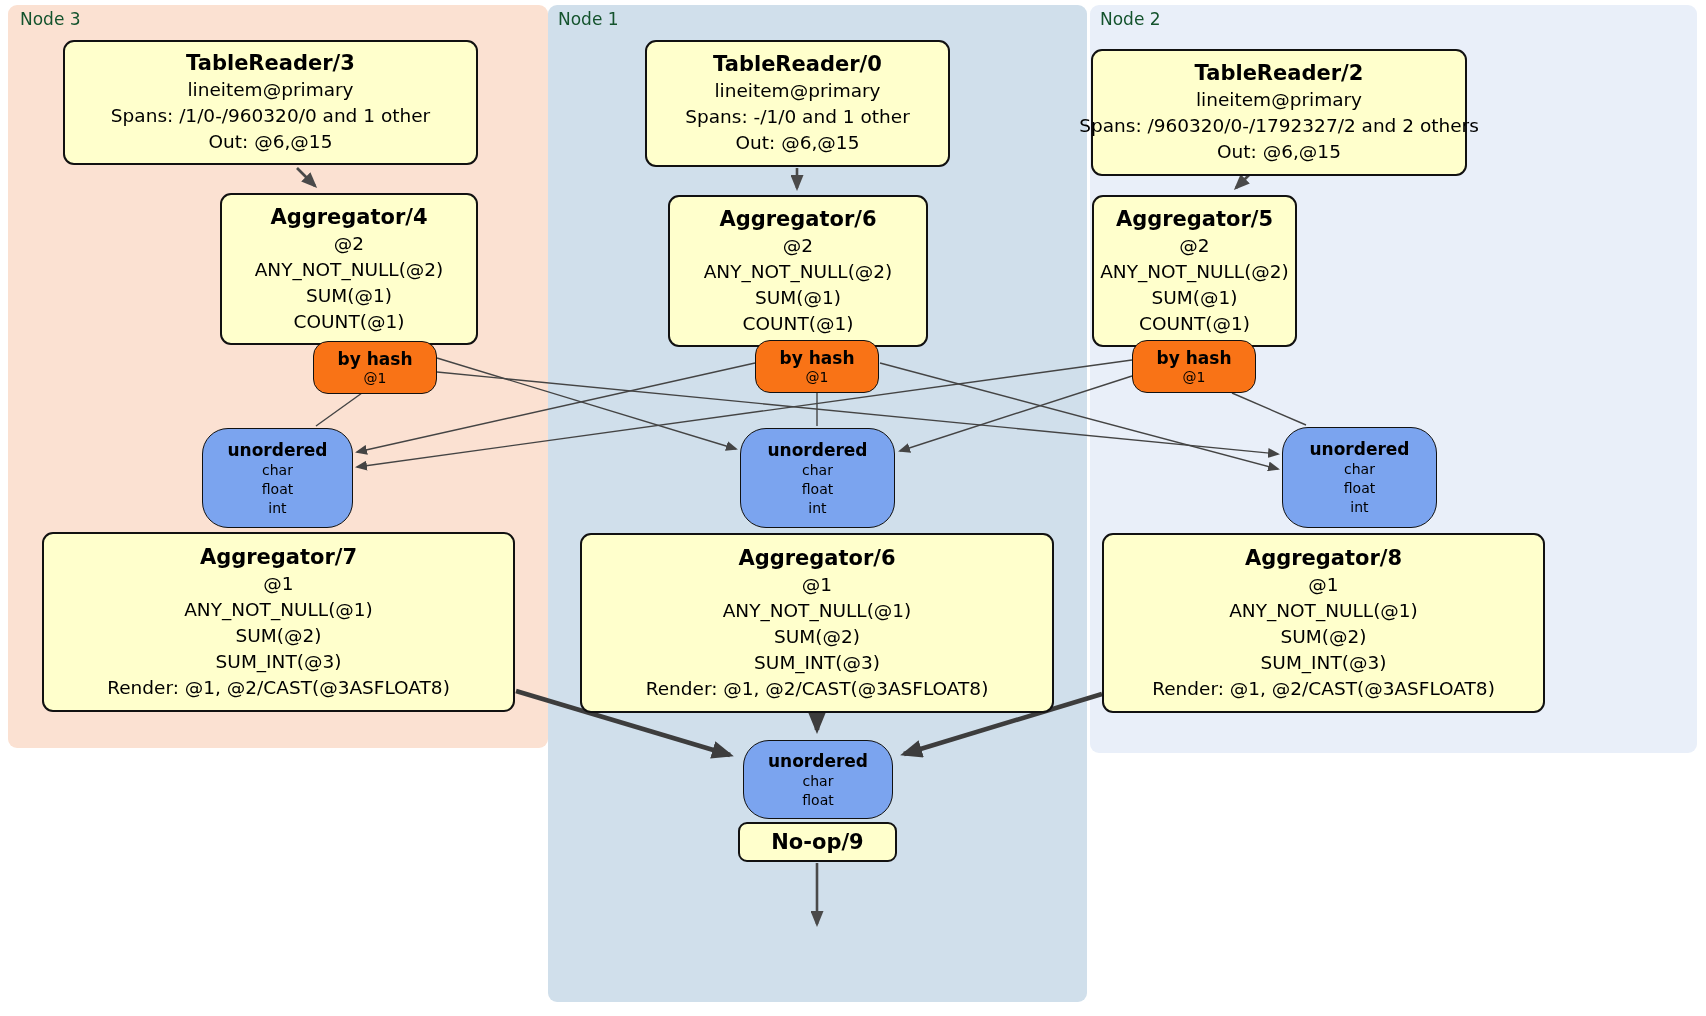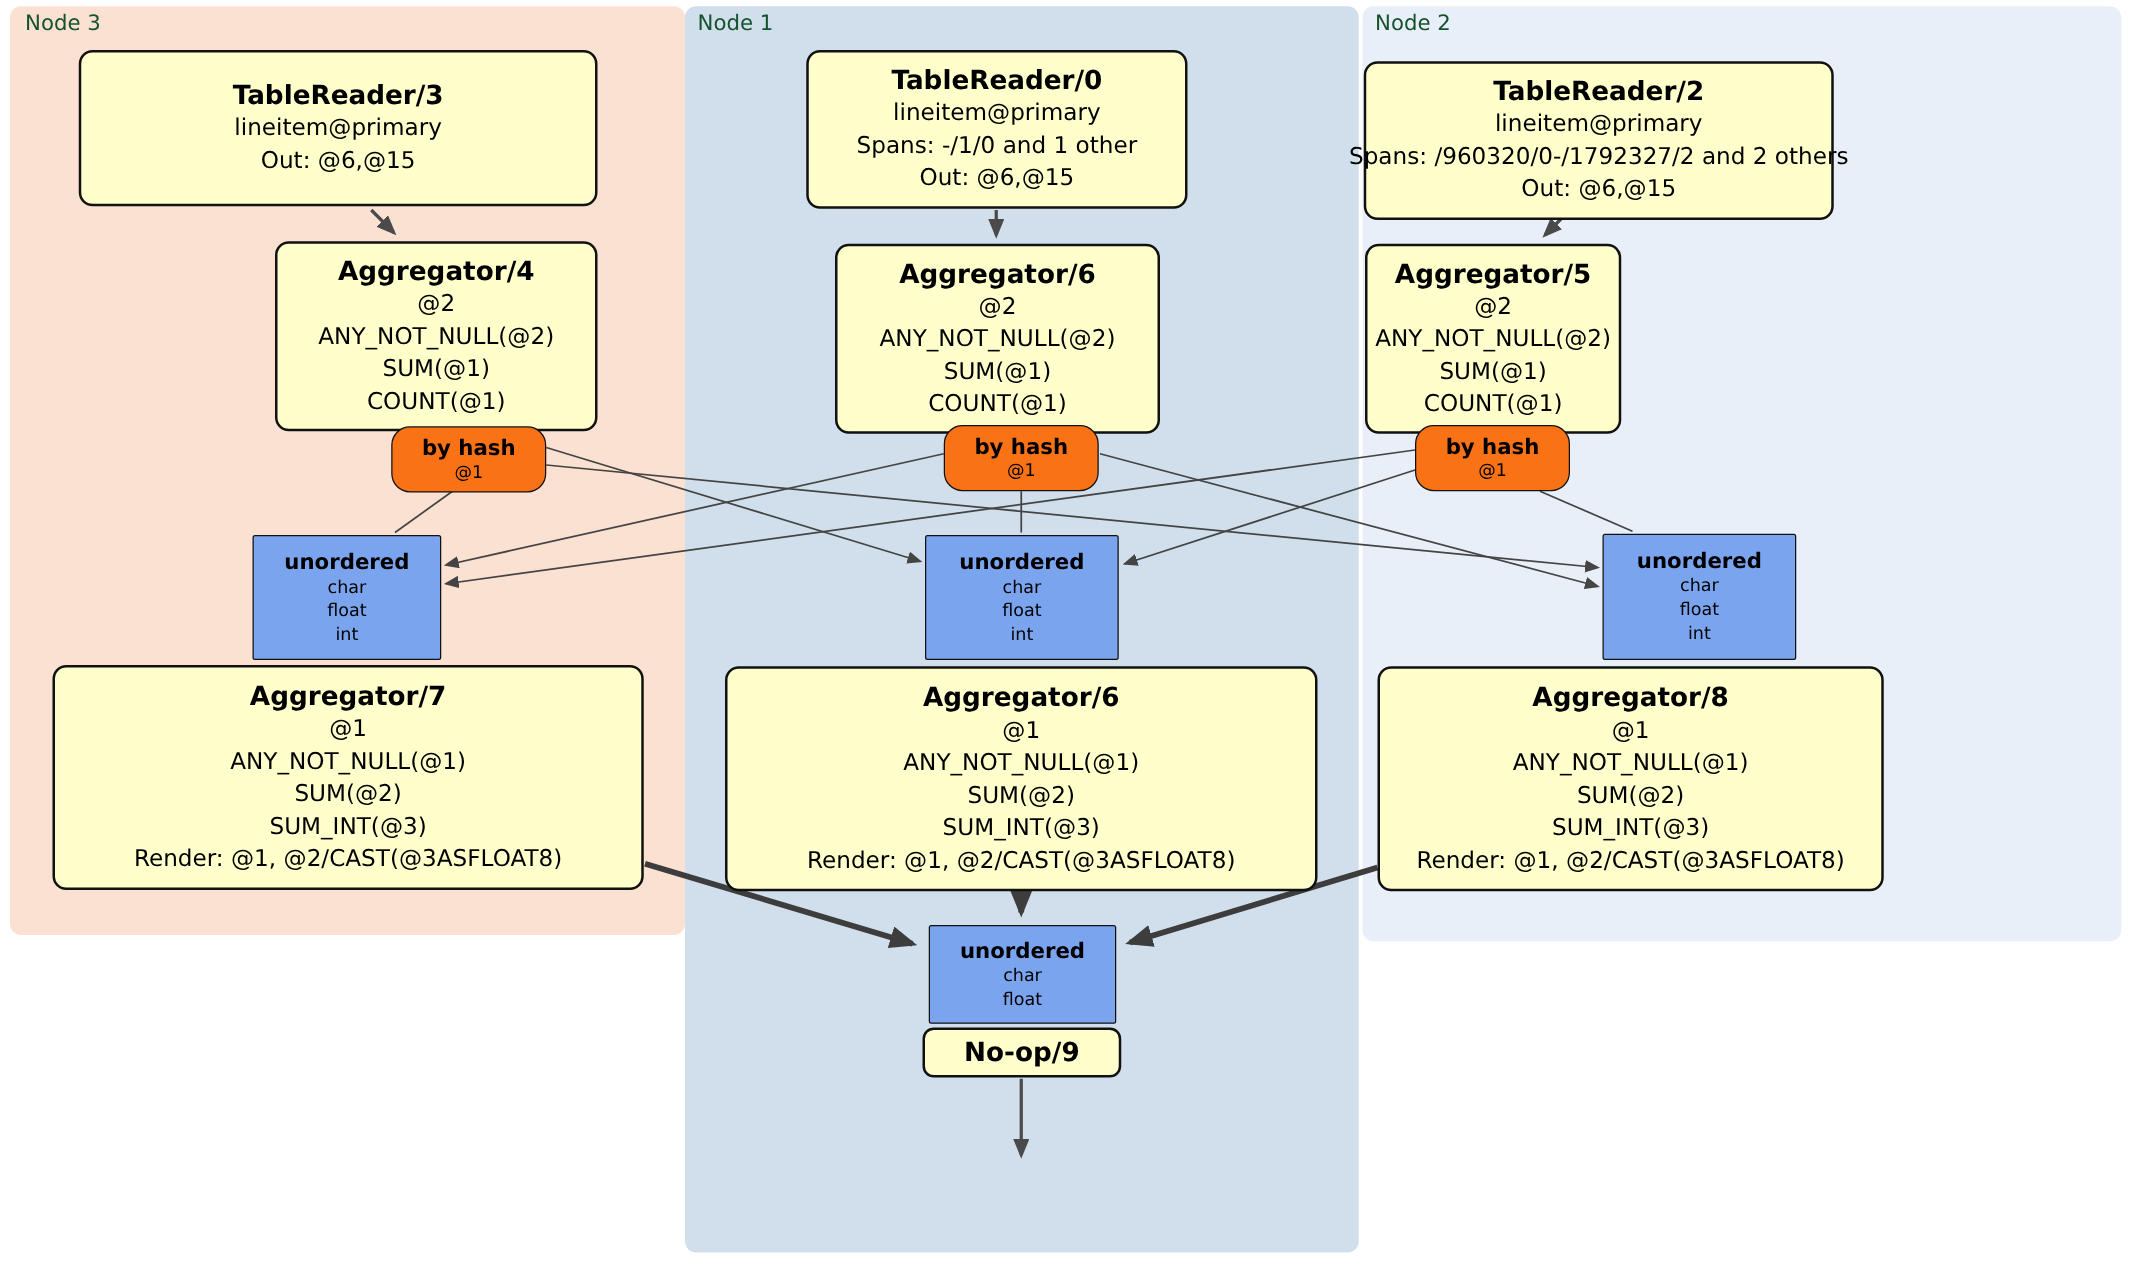--- a/index.html
+++ b/index.html
@@ -15,21 +15,21 @@
   .region-label { position:absolute; font-size:17px; color:#14532d; white-space:nowrap; }
   #edges { position:absolute; left:0; top:0; z-index:2; }
   .box { position:absolute; z-index:3; box-sizing:border-box; display:flex; flex-direction:column;
          align-items:center; justify-content:center; text-align:center; }
   .proc { background:#ffffcc; border:2px solid #111; border-radius:11px; }
   .proc .title { font-weight:bold; font-size:21px; line-height:27px; white-space:nowrap; }
   .proc .line  { font-size:18.5px; line-height:26px; white-space:nowrap; }
   .router { background:#f97316; border:1.5px solid #111; border-radius:15px; }
   .router .rlabel { font-weight:bold; font-size:17px; line-height:21px; }
   .router .rdetail { font-size:14px; line-height:17px; }
-  .sync { background:#7ba4ef; border:1.5px solid #111; border-radius:2px; }
+  .sync { background:#7ba4ef; border:1.5px solid #111; border-radius:26px; }
   .sync .slabel { font-weight:bold; font-size:17px; line-height:22px; }
   .sync .sitem { font-size:14px; line-height:19px; }
   .small-title { font-weight:bold; font-size:21px;text-align:right; }
 </style>
 </head>
 <body>
 
 <div id="canvas">
 
   <div class="region" id="region-node3"></div>
@@ -78,20 +78,21 @@
     </g>
 
     <g stroke="#4a4a4a" stroke-width="2.6" fill="none">
       <line x1="817" y1="863" x2="817" y2="924" marker-end="url(#ah-med)"></line>
     </g>
   </svg>
 
   <div class="box proc" style="left:63px;top:40px;width:415px;height:125px">
     <div class="title">TableReader/3</div>
     <div class="line">lineitem@primary</div>
+    <div class="line">Spans: /1/0-/960320/0 and 1 other</div>
     <div class="line">Out: @6,@15</div>
   </div>
   <div class="box proc" style="left:645px;top:40px;width:305px;height:127px">
     <div class="title">TableReader/0</div>
     <div class="line">lineitem@primary</div>
     <div class="line">Spans: -/1/0 and 1 other</div>
     <div class="line">Out: @6,@15</div>
   </div>
   <div class="box proc" style="left:1091px;top:49px;width:376px;height:127px">
     <div class="title">TableReader/2</div>
@@ -163,21 +164,21 @@
     <div class="line">Render: @1, @2/CAST(@3ASFLOAT8)</div>
   </div>
   <div class="box proc" style="left:580px;top:533px;width:474px;height:180px">
     <div class="title">Aggregator/6</div>
     <div class="line">@1</div>
     <div class="line">ANY_NOT_NULL(@1)</div>
     <div class="line">SUM(@2)</div>
     <div class="line">SUM_INT(@3)</div>
     <div class="line">Render: @1, @2/CAST(@3ASFLOAT8)</div>
   </div>
-  <div class="box proc" style="left:1102px;top:533px;width:405px;height:180px">
+  <div class="box proc" style="left:1102px;top:533px;width:443px;height:180px">
     <div class="title">Aggregator/8</div>
     <div class="line">@1</div>
     <div class="line">ANY_NOT_NULL(@1)</div>
     <div class="line">SUM(@2)</div>
     <div class="line">SUM_INT(@3)</div>
     <div class="line">Render: @1, @2/CAST(@3ASFLOAT8)</div>
   </div>
 
   <div class="box sync" style="left:743px;top:740px;width:150px;height:79px">
     <div class="slabel">unordered</div>

